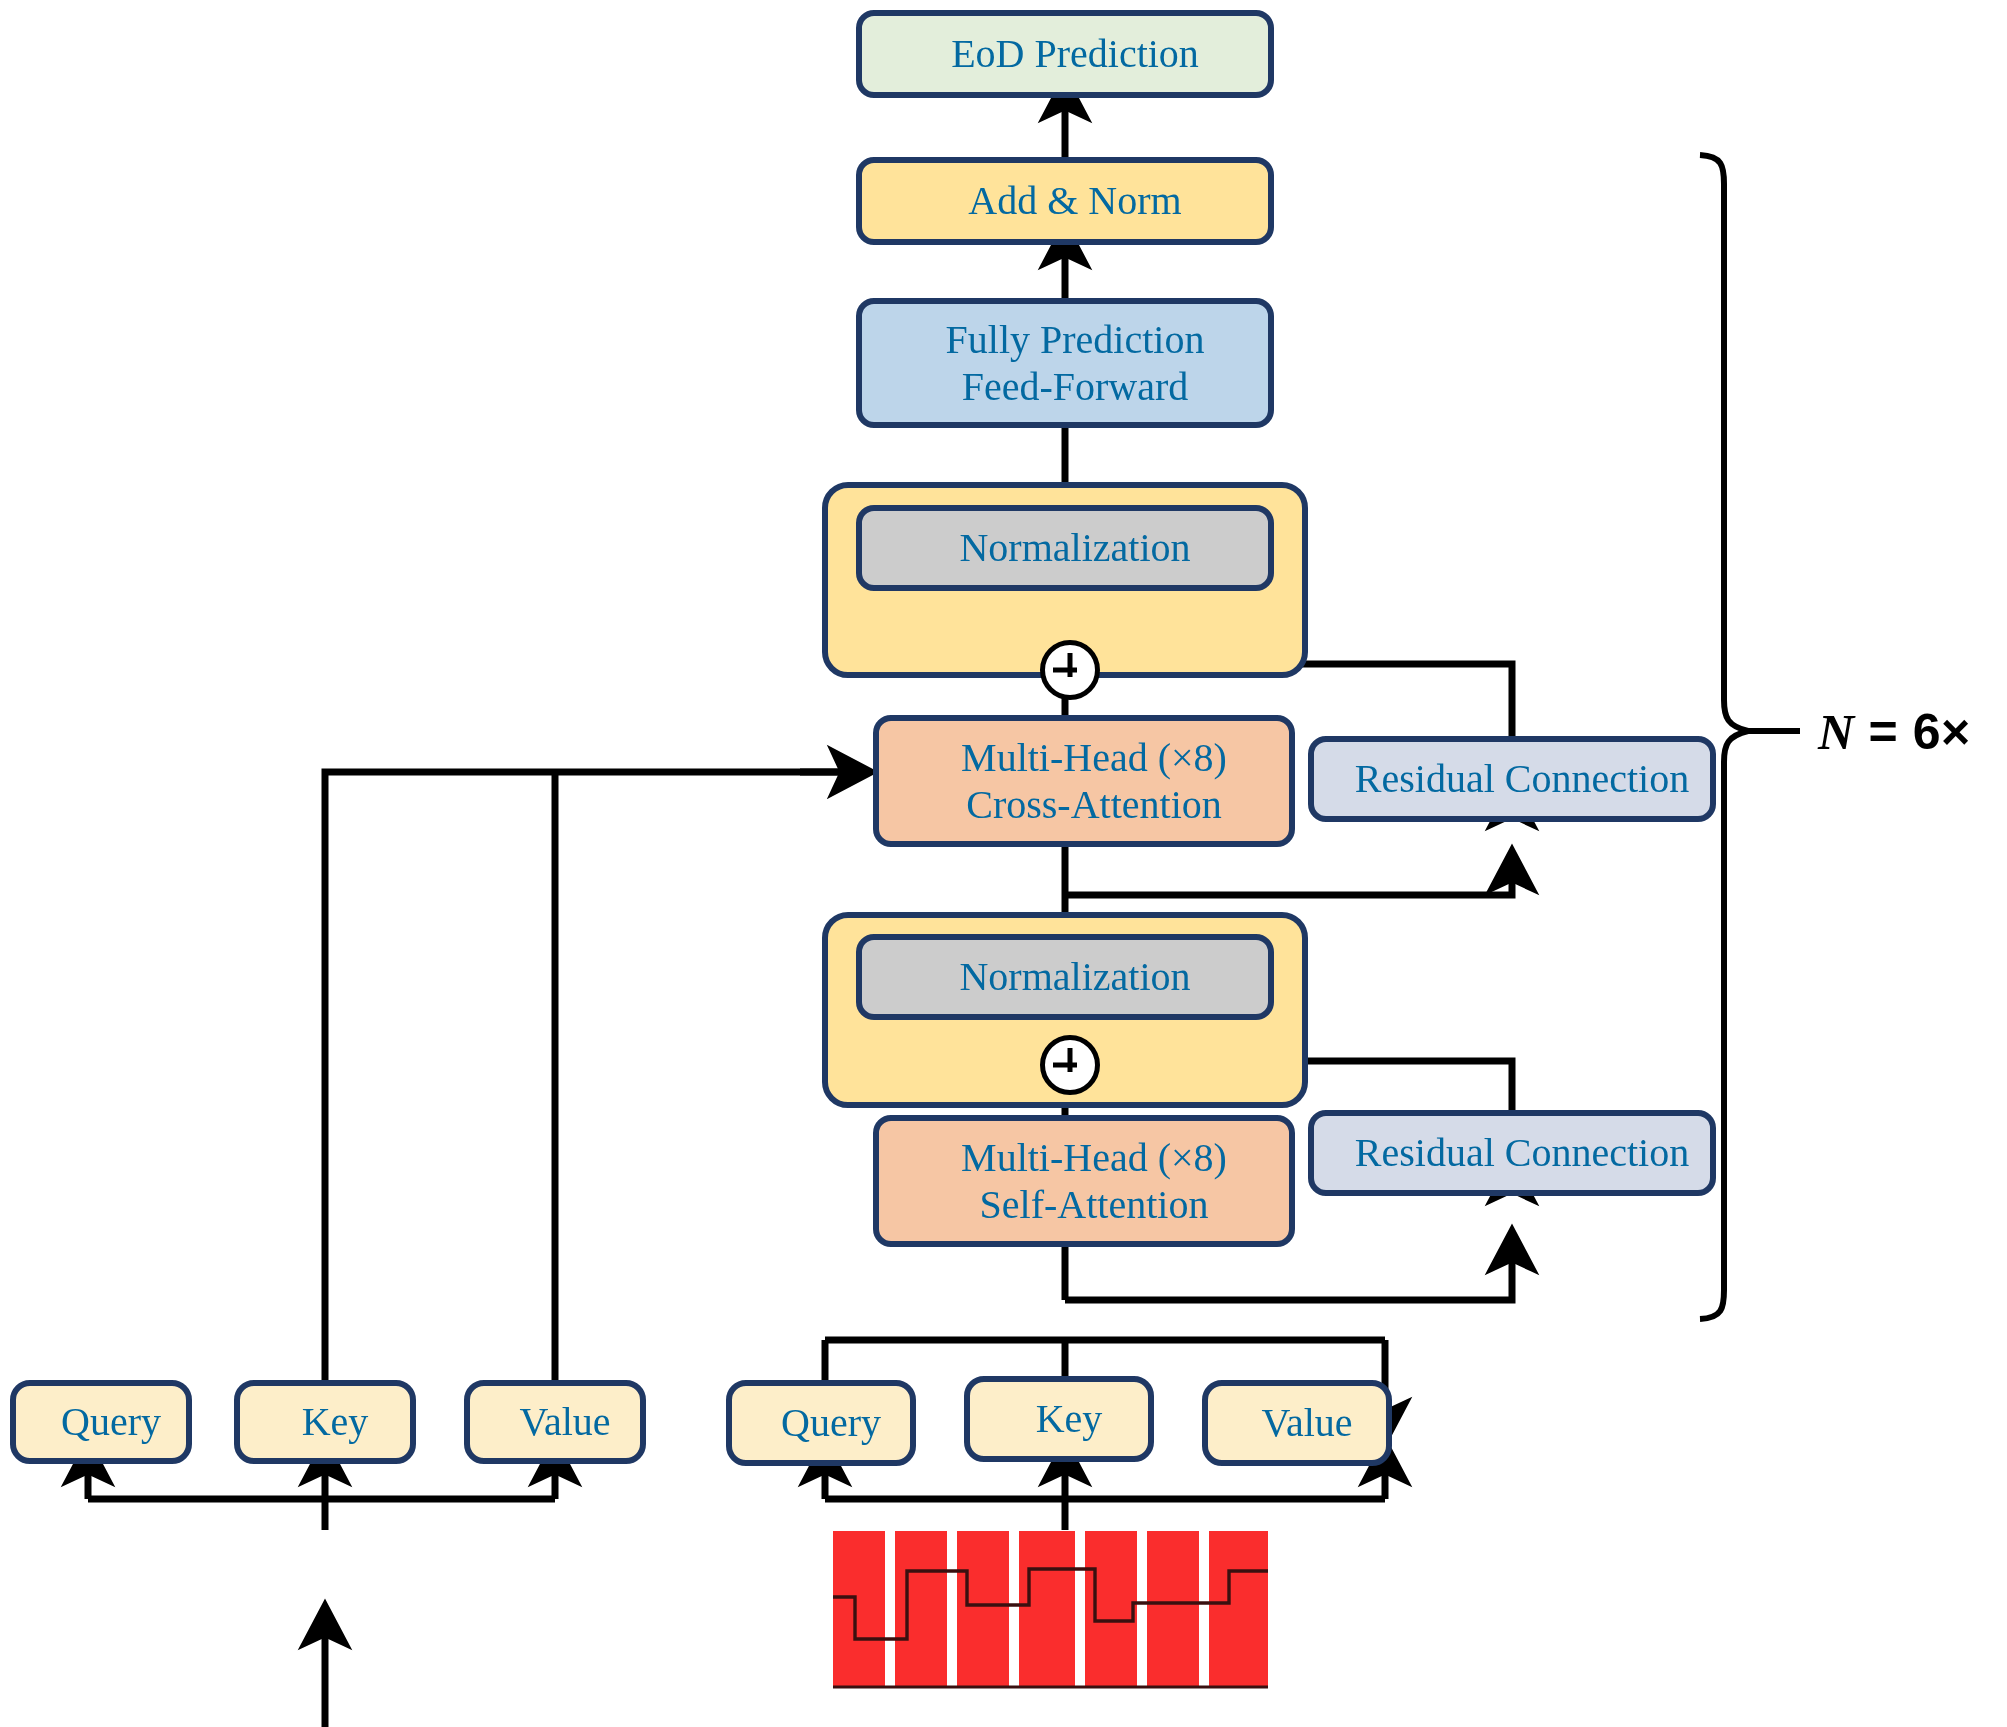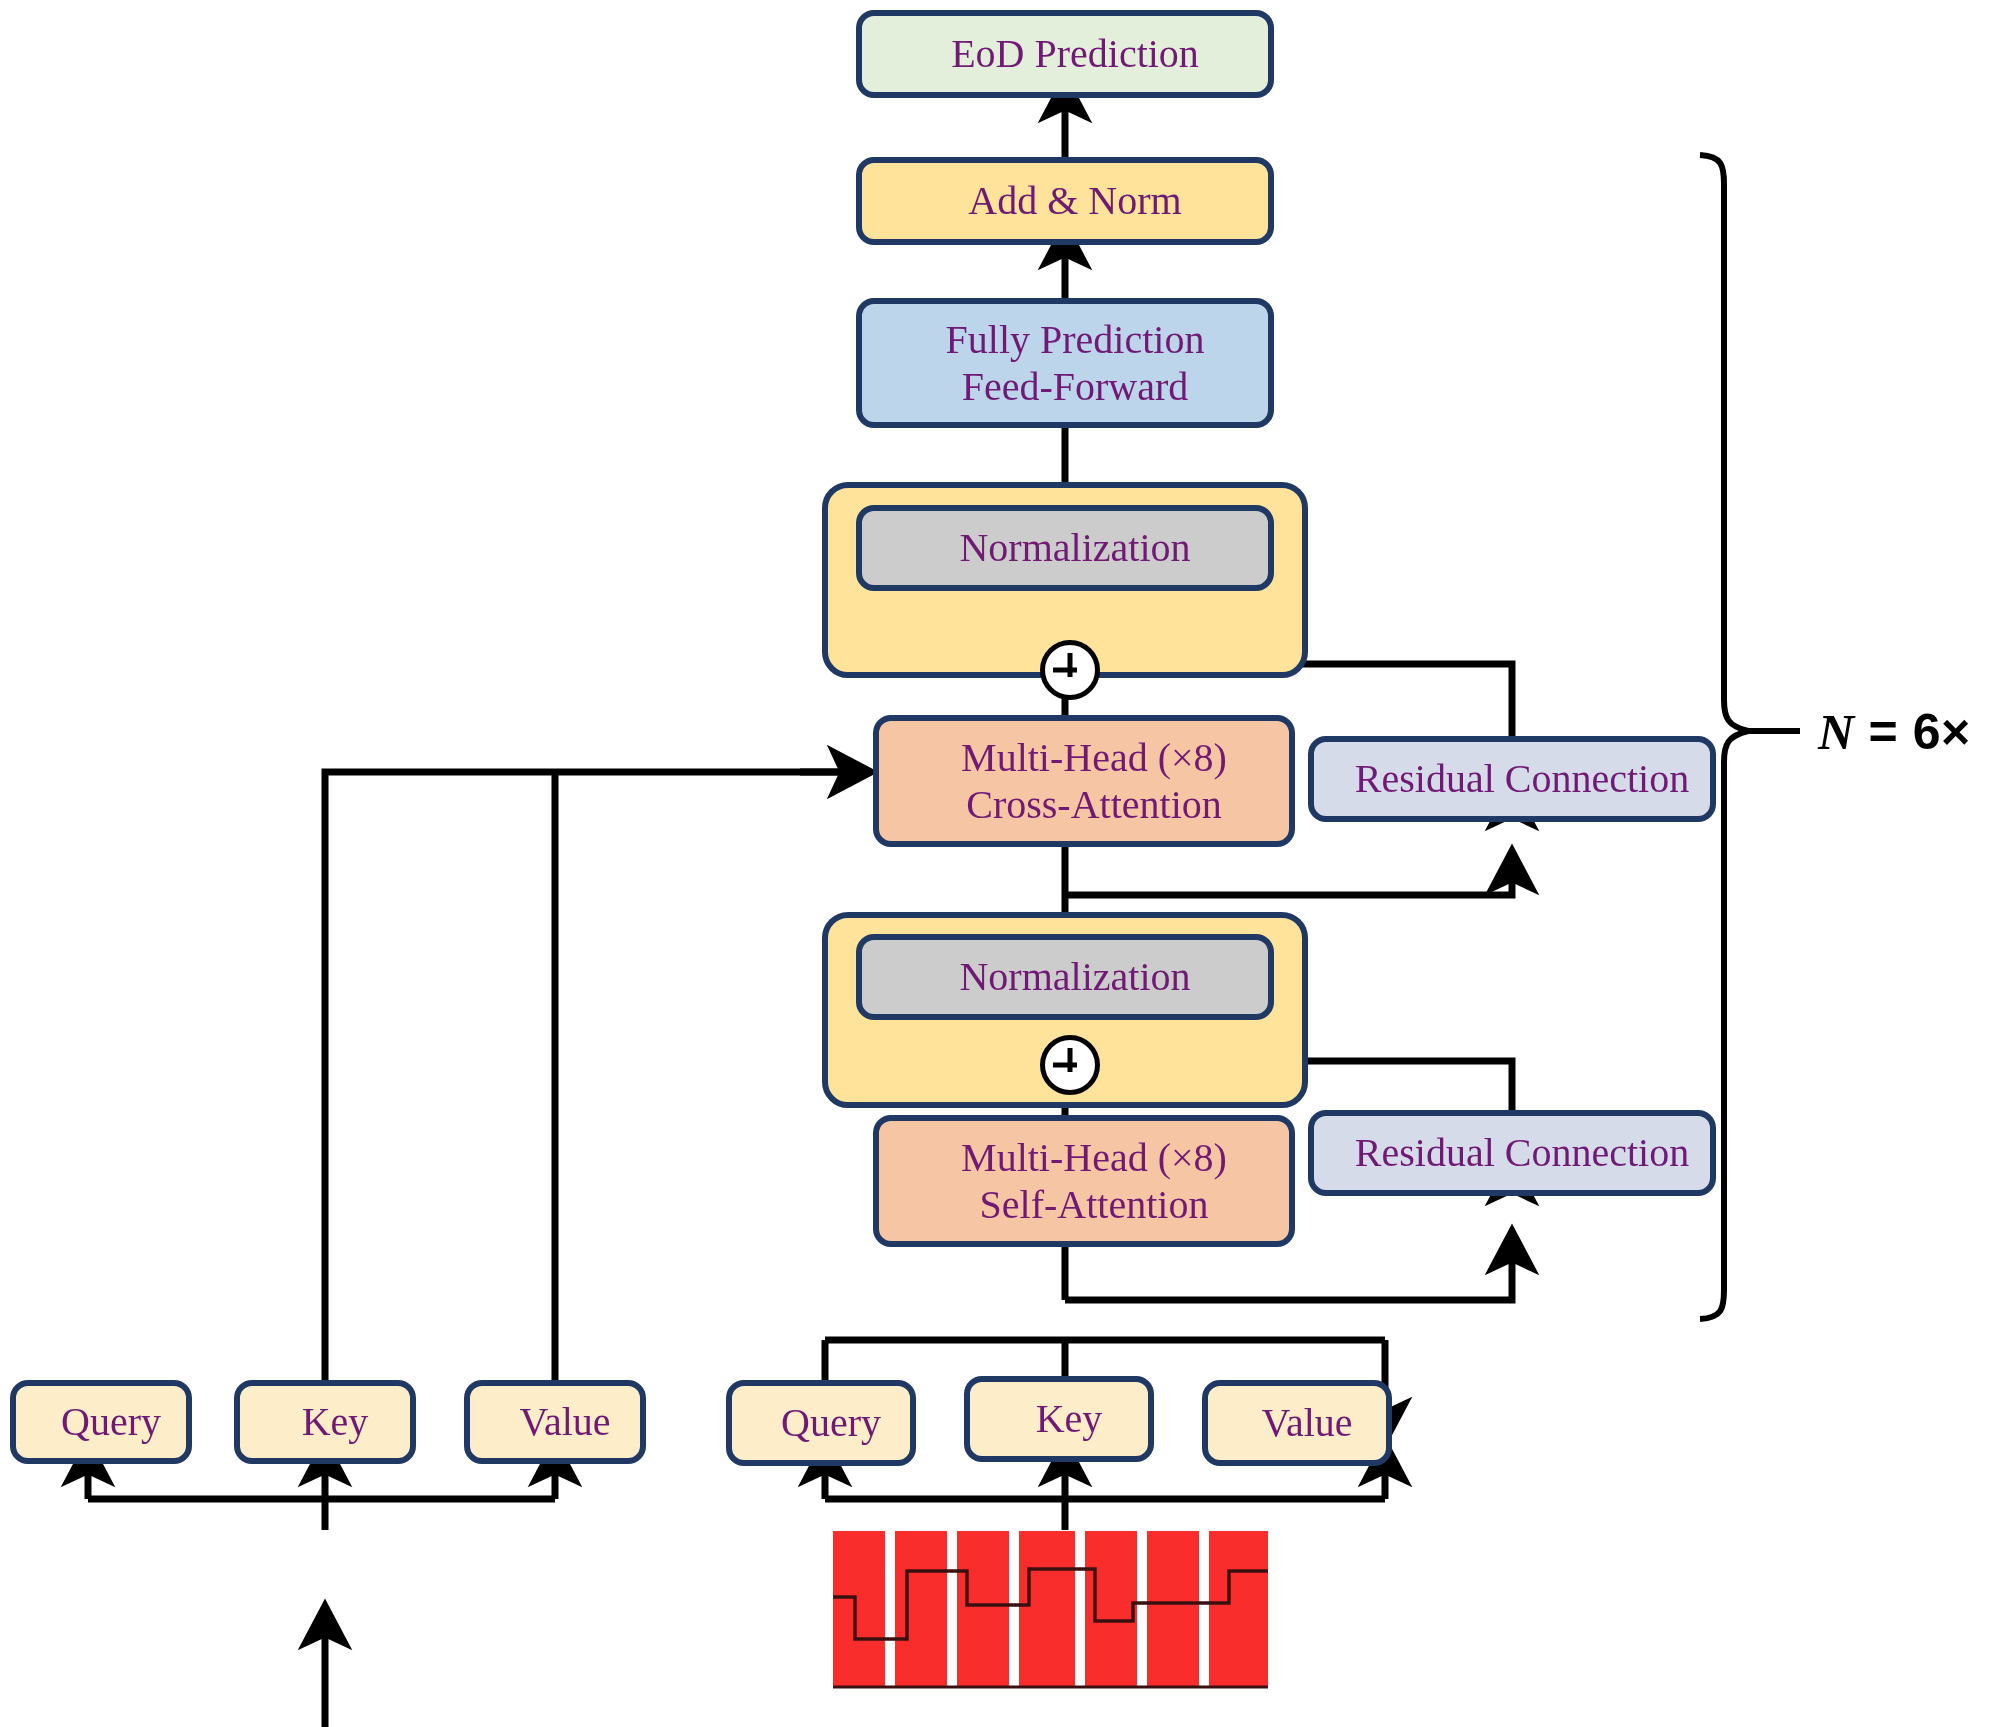--- a/index.html
+++ b/index.html
@@ -27,34 +27,34 @@
     box-sizing:border-box;
     border:6px solid #1f3864;
     border-radius:18px;
     display:flex;
     align-items:center;
     justify-content:center;
     text-align:center;
     line-height:1.18;
     font-family:"Liberation Serif","DejaVu Serif",serif;
     font-size:40px;
-    color:#701a75;
+    color:#0369a1;
     z-index:3;
     padding-left:20px;
   }
   .node.two-line{ white-space:pre-line; }
 
   
   .fill-green  { background:#e3eedb; }
   .fill-yellow { background:#ffe39a; }
   .fill-blue   { background:#bdd5ea; }
   .fill-gray   { background:#cccccc; }
   .fill-peach  { background:#f6c6a4;margin-left:21px; }
   .fill-slate  { background:#d5dbe8; }
-  .fill-cream  { background:#fdeec9; }
+  .fill-cream  { background:#fdeec9;border-radius:20px; }
 
   
   .wrapper{
     position:absolute;
     box-sizing:border-box;
     border:6px solid #1f3864;
     border-radius:26px;
     background:#ffe39a;
     z-index:2;
   }

